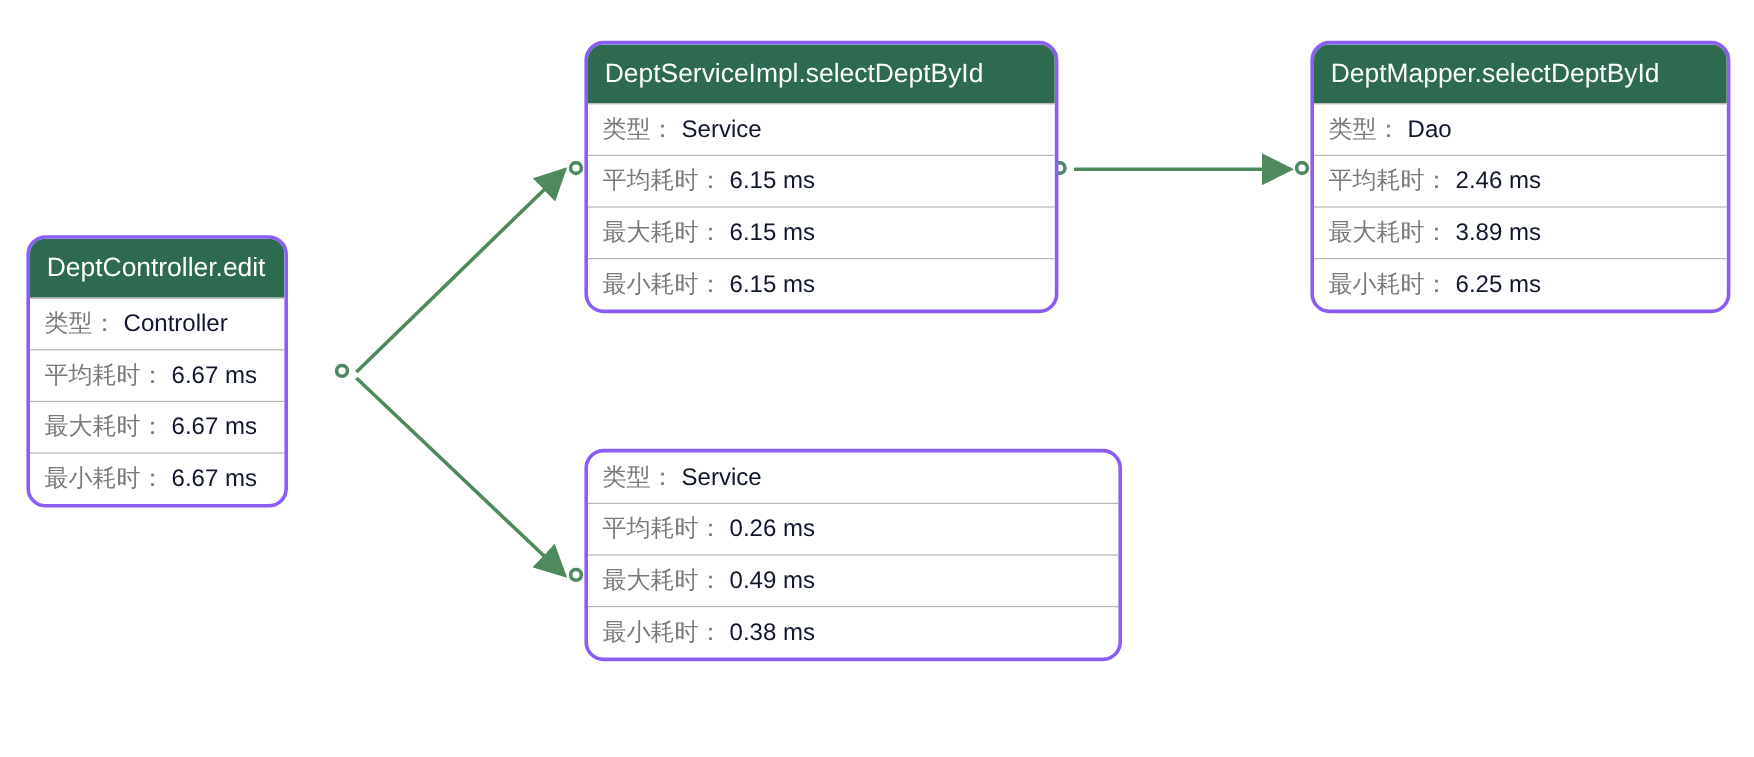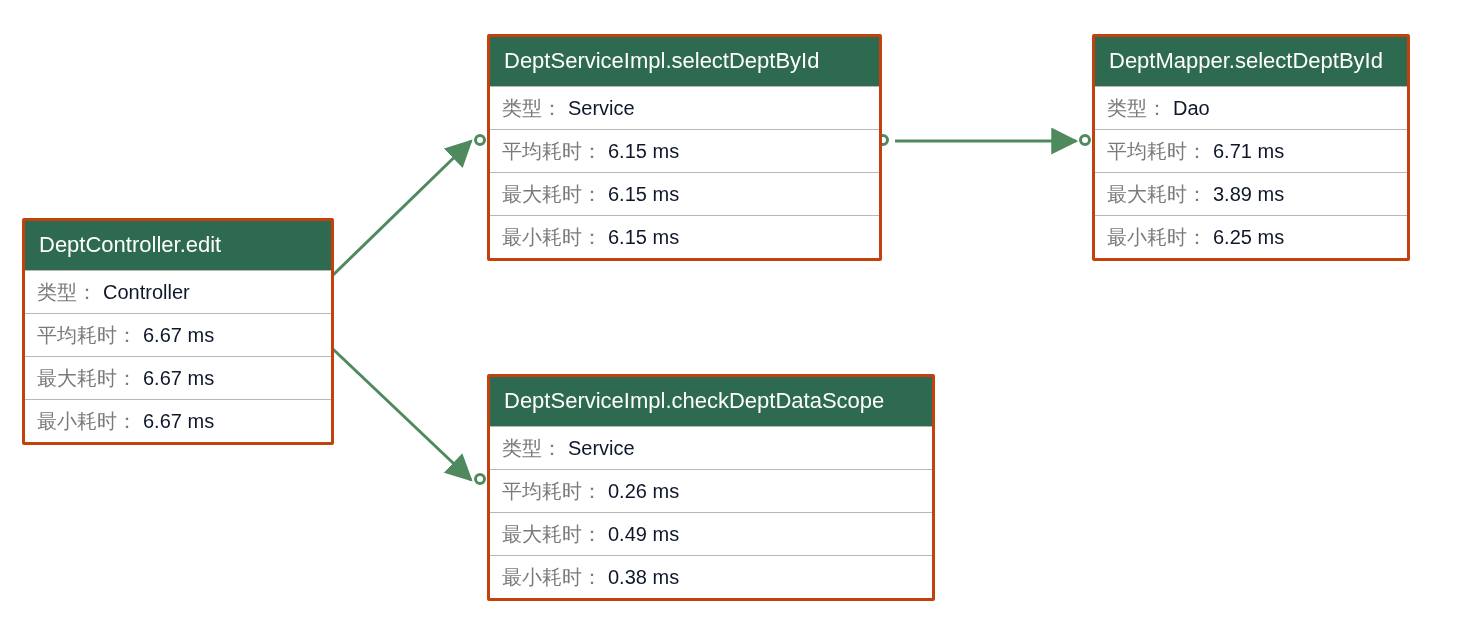--- a/index.html
+++ b/index.html
@@ -1,20 +1,20 @@
 <!DOCTYPE html>
 <html><head>
 <meta charset="utf-8">
 <style>
   html,body{margin:0;padding:0;width:1462px;height:631px;background:#fff;
     font-family:"Microsoft YaHei","Segoe UI",Arial,sans-serif;overflow:hidden}
   .canvas{position:relative;width:1462px;height:631px}
   svg.edges{position:absolute;left:0;top:0;width:1462px;height:631px;pointer-events:none}
 
-  .node{position:absolute;border:3px solid #c2410c;border-radius:2px;background:#fff;
+  .node{position:absolute;border:3px solid #8b5cf6;border-radius:16px;background:#fff;
     box-sizing:border-box;overflow:hidden}
   .node .title{background:#2d6a4f;color:#fff;font-size:22px;font-weight:400;
     padding:10px 14px;line-height:1.3}
   .node .row{display:flex;border-top:1px solid #b7b7b7;font-size:20px;line-height:1.2;
     padding:9px 12px;align-items:flex-end}
   .node .row:first-of-type{border-top:none}
   .node .lab{color:#7a7a7a;white-space:nowrap}
   .node .val{color:#0f172a;margin-left:6px}
 
   .port{width:12px;height:12px;border:3px solid #4f8a5f;border-radius:50%;
@@ -44,21 +44,21 @@
     <foreignObject x="474" y="473" width="14" height="14"><div class="port"></div></foreignObject>
   </g>
 
   <g>
     <line class="arrow-line" x1="895" y1="141" x2="1076" y2="141" marker-end="url(#ah)"></line>
     <foreignObject x="877" y="134" width="14" height="14"><div class="port"></div></foreignObject>
     <foreignObject x="1079" y="134" width="14" height="14"><div class="port"></div></foreignObject>
   </g>
 </svg>
 
-<div class="node" style="left:22px;top:218px;width:312px">
+<div class="node" style="left:22px;top:196px;width:218px">
   <div class="title">DeptController.edit</div>
   <div class="row">
     <span class="lab">类型：</span>
     <span class="val">Controller</span>
   </div>
   <div class="row">
     <span class="lab">平均耗时：</span>
     <span class="val">6.67 ms</span>
   </div>
   <div class="row">
@@ -84,42 +84,41 @@
   <div class="row">
     <span class="lab">最大耗时：</span>
     <span class="val">6.15 ms</span>
   </div>
   <div class="row">
     <span class="lab">最小耗时：</span>
     <span class="val">6.15 ms</span>
   </div>
 </div>
 
-<div class="node" style="left:1092px;top:34px;width:318px">
+<div class="node" style="left:1092px;top:34px;width:350px">
   <div class="title">DeptMapper.selectDeptById</div>
   <div class="row">
     <span class="lab">类型：</span>
     <span class="val">Dao</span>
   </div>
   <div class="row">
     <span class="lab">平均耗时：</span>
-    <span class="val">6.71 ms</span>
+    <span class="val">2.46 ms</span>
   </div>
   <div class="row">
     <span class="lab">最大耗时：</span>
     <span class="val">3.89 ms</span>
   </div>
   <div class="row">
     <span class="lab">最小耗时：</span>
     <span class="val">6.25 ms</span>
   </div>
 </div>
 
 <div class="node" style="left:487px;top:374px;width:448px">
-  <div class="title">DeptServiceImpl.checkDeptDataScope</div>
   <div class="row">
     <span class="lab">类型：</span>
     <span class="val">Service</span>
   </div>
   <div class="row">
     <span class="lab">平均耗时：</span>
     <span class="val">0.26 ms</span>
   </div>
   <div class="row">
     <span class="lab">最大耗时：</span>

